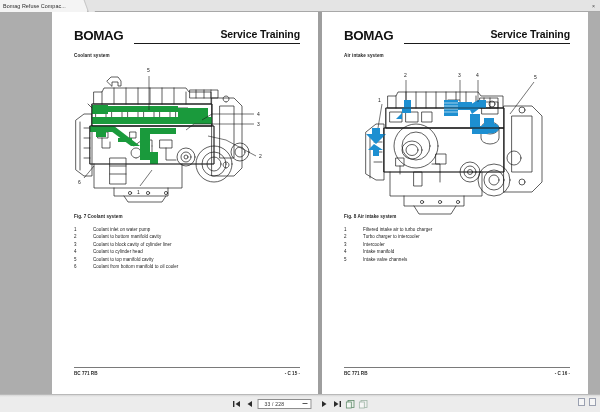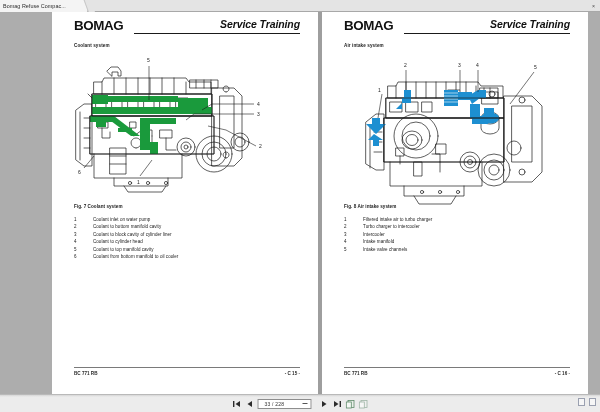--- a/index.html
+++ b/index.html
@@ -56,39 +56,38 @@
   }
   .page-left{left:52px;width:266px;height:382px;}
   .page-right{left:322px;width:266px;height:382px;}
   .page-gap{
     position:absolute;left:318px;top:0;width:4px;height:382px;
     background:#9e9e9e;
   }
 
   .page-inner{
     position:absolute;left:0;top:0;right:0;bottom:0;
-    padding:4px 18px 10px 22px;
+    padding:14px 18px 10px 22px;
     box-sizing:border-box;
   }
 
   
   .pg-head{
     position:relative;height:22px;
   }
   .brand{
     position:absolute;left:0;top:2px;
     font-size:13px;font-weight:bold;letter-spacing:-0.4px;
     color:#111;font-family:"Liberation Sans", sans-serif;
     transform:scaleX(1.03);transform-origin:left center;
   }
   .doc-type{
     position:absolute;right:0;top:2px;
     font-size:10.5px;font-weight:bold;color:#111;
     letter-spacing:-0.1px;
-    font-style:italic;
   }
   .head-rule{
     position:absolute;left:60px;right:0;top:17px;height:1px;
     background:#1a1a1a;
   }
   .section-title{
     margin-top:5px;
     font-size:4.6px;font-weight:bold;color:#1a1a1a;
     letter-spacing:0.1px;
   }

